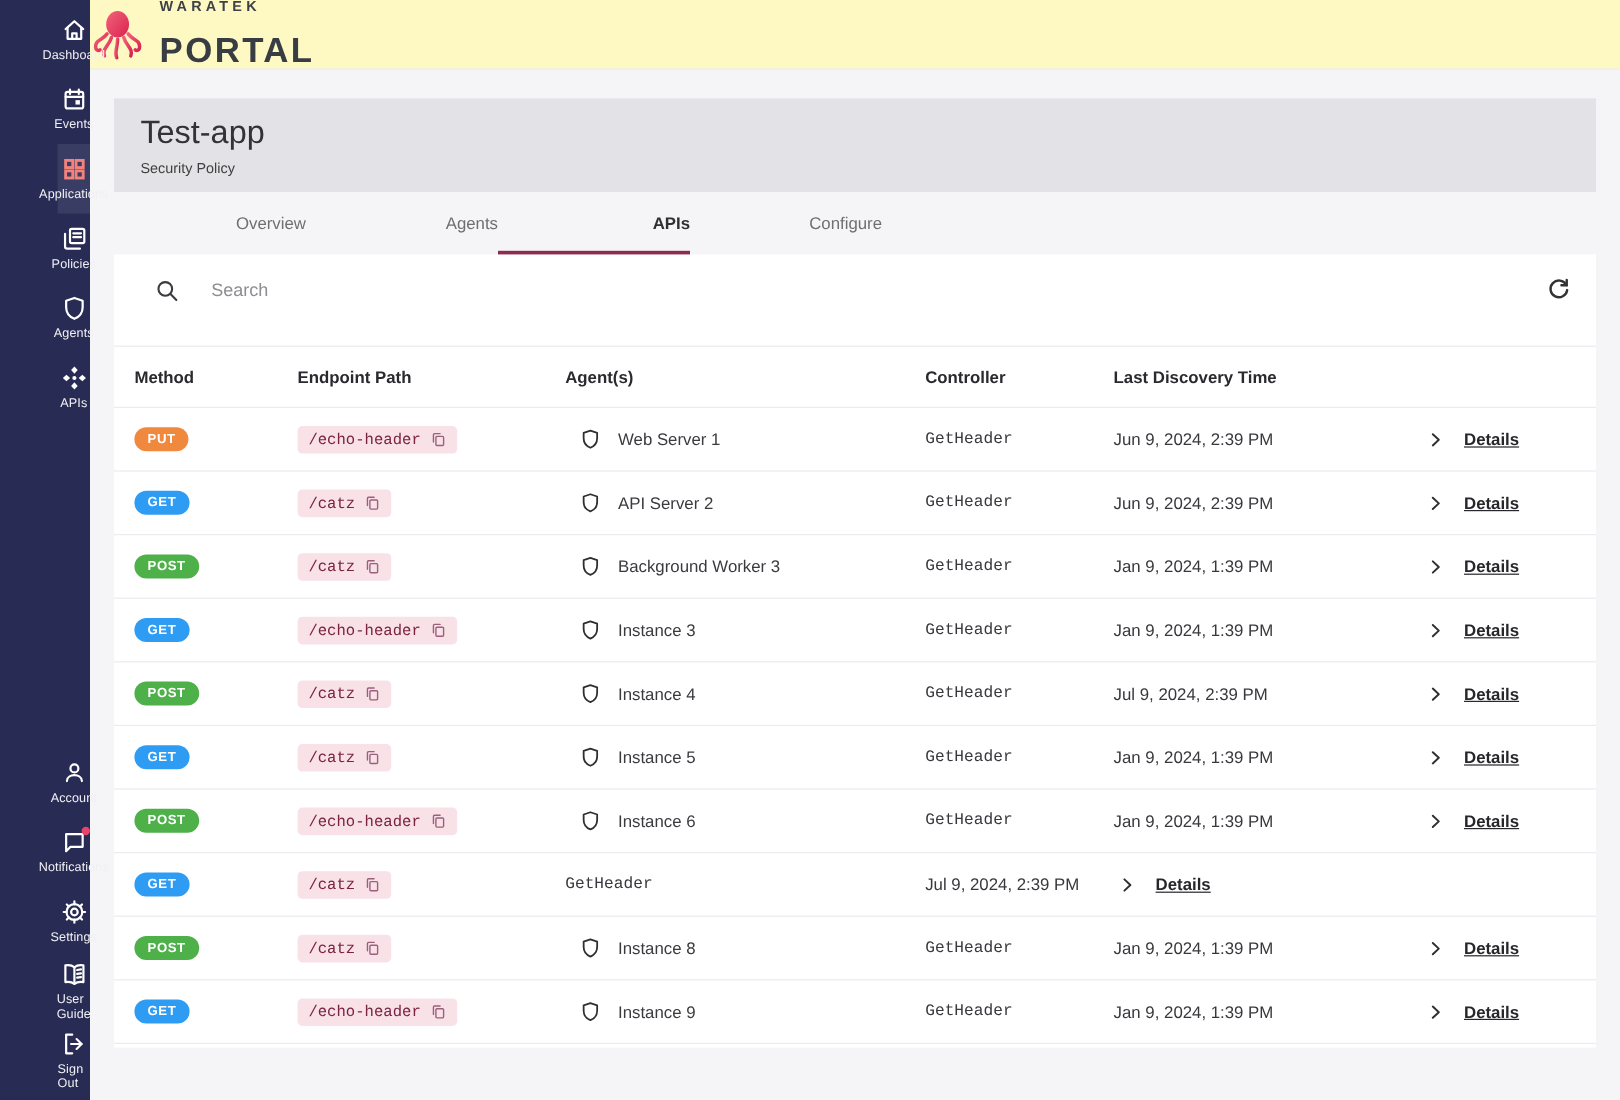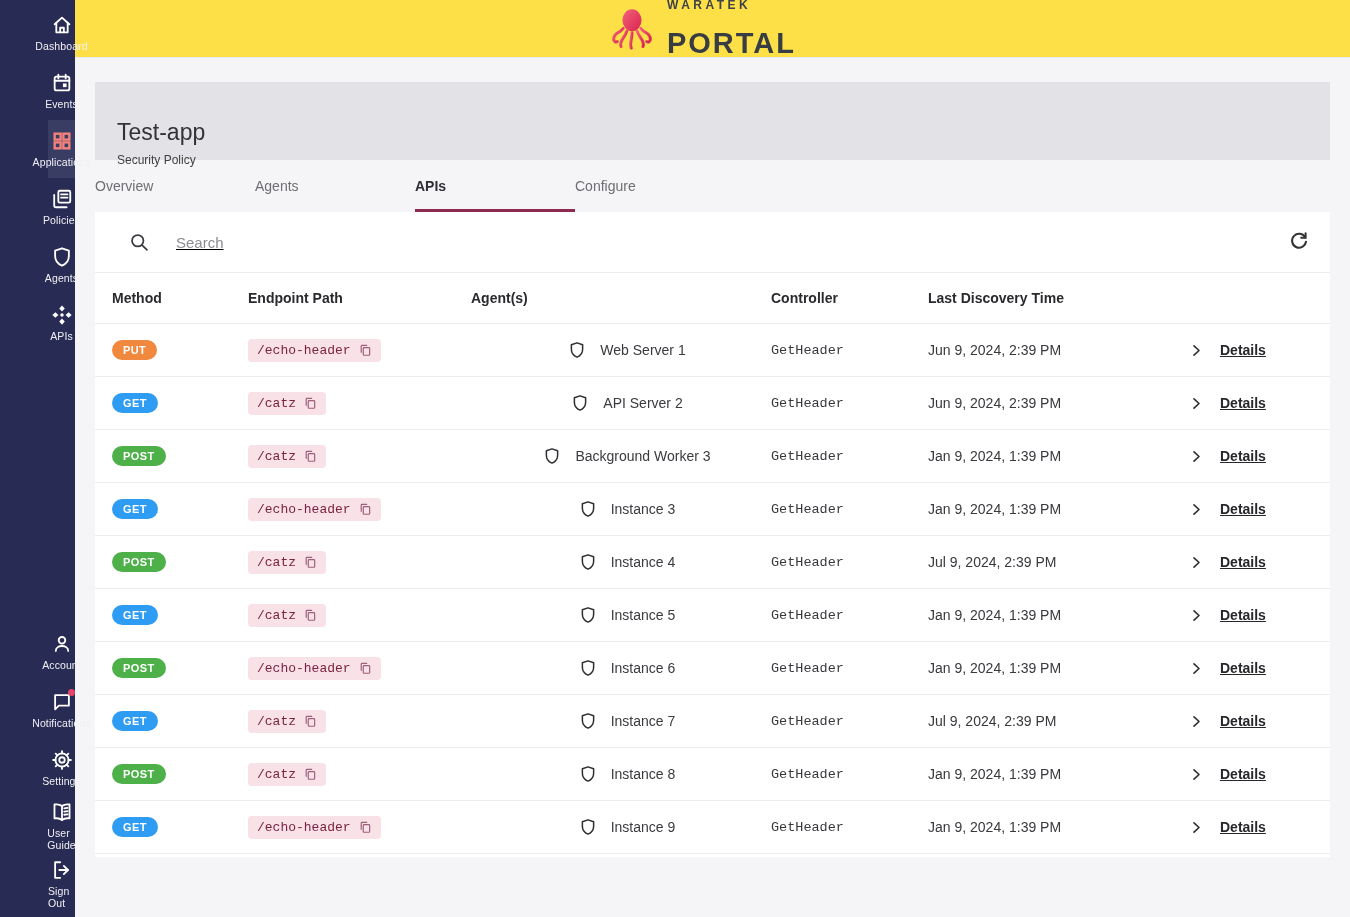--- a/index.html
+++ b/index.html
@@ -28,56 +28,56 @@
   .nav-item.active .nav-icon{color:#f4827c;}
   .nav-icon svg{width:22px;height:22px;display:block;}
   .nav-label{font-size:10.5px;letter-spacing:.1px;}
   .badge-dot{
     position:absolute;top:-2px;right:-2px;width:7px;height:7px;border-radius:50%;
     background:#e8436a;
   }
 
   
   .topbar{
-    position:absolute;left:75px;top:0;width:1275px;height:58px;background:#fde047;
+    position:absolute;left:75px;top:0;width:1275px;height:58px;background:#fef9c3;
     border-bottom:1px solid #ebebed;box-sizing:border-box;
-    display:flex;align-items:center;justify-content:center;padding-right:20px;
+    display:flex;align-items:center;justify-content:flex-start;padding-right:20px;
   }
   .brand{display:flex;align-items:center;gap:12px;}
   .brand-octopus svg{width:46px;height:44px;display:block;}
   .brand-text{display:flex;flex-direction:column;line-height:1;}
   .brand-top{font-size:12px;font-weight:700;letter-spacing:3.5px;color:#3e4248;}
   .brand-bottom{font-size:29px;font-weight:700;letter-spacing:2px;color:#383c43;margin-top:18px;}
 
   
   .content{position:absolute;left:95px;top:82px;width:1235px;}
   .banner{height:78px;background:#e3e3e7;padding:13px 0 0 22px;box-sizing:border-box;}
-  .banner-title{font-size:23px;color:#323237;margin-top:24px;}
+  .banner-title{font-size:27px;color:#323237;}
   .banner-sub{font-size:12px;color:#404040;margin-top:7px;}
 
   .tabs{height:52px;display:flex;}
-  .tab{width:160px;display:flex;align-items:center;justify-content:flex-start;
+  .tab{width:160px;display:flex;align-items:center;justify-content:flex-end;
     font-size:14px;color:#6e6e73;position:relative;cursor:pointer;}
   .tab.active{color:#2e2e33;font-weight:700;}
   .tab.active::after{content:'';position:absolute;left:0;right:0;bottom:0;height:3px;background:#8e2950;}
 
   .card{background:#ffffff;padding-bottom:3px;}
 
   .discovery-row{height:48px;display:flex;align-items:center;justify-content:flex-end;
     gap:12px;padding-right:19px;}
   .discovery-label{font-size:14px;color:#2b2b30;}
   .toggle{position:relative;width:37px;height:22px;cursor:pointer;}
   .toggle-track{position:absolute;left:0;top:4px;width:34px;height:14px;border-radius:7px;background:#e787a9;}
   .toggle-thumb{position:absolute;right:-2px;top:0;width:22px;height:22px;border-radius:50%;
     background:#d32e67;display:flex;align-items:center;justify-content:center;
     box-shadow:0 1px 2px rgba(0,0,0,.25);}
   .toggle-thumb svg{width:13px;height:13px;}
 
-  .search-row{height:60px;display:flex;align-items:center;padding:0 20px 0 34px;
-    border-bottom:1px solid #ececee;gap:24px;text-decoration:underline;}
+  .search-row{height:60px;display:flex;align-items:center;padding:0 20px 16px 34px;
+    border-bottom:1px solid #ececee;gap:24px;}
   .search-icon{color:#3a3a3f;display:flex;}
   .search-icon svg{width:21px;height:21px;}
   .search-input{flex:1;border:none;outline:none;background:transparent;
     font-size:15px;color:#333;font-family:"Liberation Sans",sans-serif;}
   .search-input::placeholder{color:#8d8d92;}
   .refresh-btn{background:none;border:none;padding:0;cursor:pointer;color:#333;display:flex;}
   .refresh-btn svg{width:22px;height:22px;}
 
   .grid-row{display:grid;grid-template-columns:136px 223px 300px 157px 257px 1fr;
     align-items:center;padding-left:17px;}
@@ -85,21 +85,21 @@
   .trow{height:52px;border-bottom:1px solid #ececee;font-size:14px;color:#3a3a3f;}
 
   .method-badge{display:inline-block;padding:4px 11px;border-radius:13px;color:#fff;
     font-size:11px;font-weight:700;letter-spacing:.4px;}
   .endpoint-chip{display:inline-flex;align-items:center;gap:7px;background:#f8e1e7;
     border-radius:4px;padding:4px 9px;
     font-family:"Liberation Mono",monospace;font-size:13px;color:#7b2242;}
   .copy-icon{display:flex;color:#9c5f7c;cursor:pointer;}
   .copy-icon svg{width:14px;height:14px;}
 
-  .agent-cell{display:flex;align-items:center;gap:14px;padding-left:12px;justify-content:center;}
+  .agent-cell{display:flex;align-items:center;gap:14px;padding-left:12px;}
   .shield{display:flex;color:#2f2f33;}
   .shield svg{width:18px;height:20px;}
 
   .controller-cell{font-family:"Liberation Mono",monospace;font-size:13.5px;color:#38383d;}
   .ts-cell{font-size:14px;color:#38383d;}
 
   .details-cell{display:flex;align-items:center;gap:16px;padding-left:4px;cursor:pointer;}
   .chevron{display:flex;color:#2f2f33;}
   .chevron svg{width:15px;height:15px;}
   .details-label{font-weight:700;font-size:14px;color:#26262b;text-decoration:underline;}
@@ -540,28 +540,20 @@
       <span class="endpoint-chip">
         <span class="endpoint-text">/catz</span>
         <span class="copy-icon">
           <svg viewBox="0 0 24 24" fill="none" stroke="currentColor" stroke-width="2" stroke-linecap="round" stroke-linejoin="round">
             <rect x="9" y="8" width="11" height="13" rx="1.5"></rect>
             <path d="M5.5 16 V5.5 A1.5 1.5 0 0 1 7 4 H15"></path>
           </svg>
         </span>
       </span>
     </div>
-    <div class="agent-cell">
-      <span class="shield">
-        <svg viewBox="0 0 24 24" fill="none" stroke="currentColor" stroke-width="2" stroke-linejoin="round">
-          <path d="M12 2.5 L19.5 5 V11 C19.5 16.2 16.3 19.8 12 21.5 C7.7 19.8 4.5 16.2 4.5 11 V5 Z"></path>
-        </svg>
-      </span>
-      <span class="agent-name">Instance 7</span>
-    </div>
     <div class="controller-cell">GetHeader</div>
     <div class="ts-cell">Jul 9, 2024, 2:39 PM</div>
     <div class="details-cell">
       <span class="chevron">
         <svg viewBox="0 0 24 24" fill="none" stroke="currentColor" stroke-width="2.6" stroke-linecap="round" stroke-linejoin="round">
                   <polyline points="8 4.5 16 12 8 19.5"></polyline>
                 </svg>
       </span>
       <span class="details-label">Details</span>
     </div>

